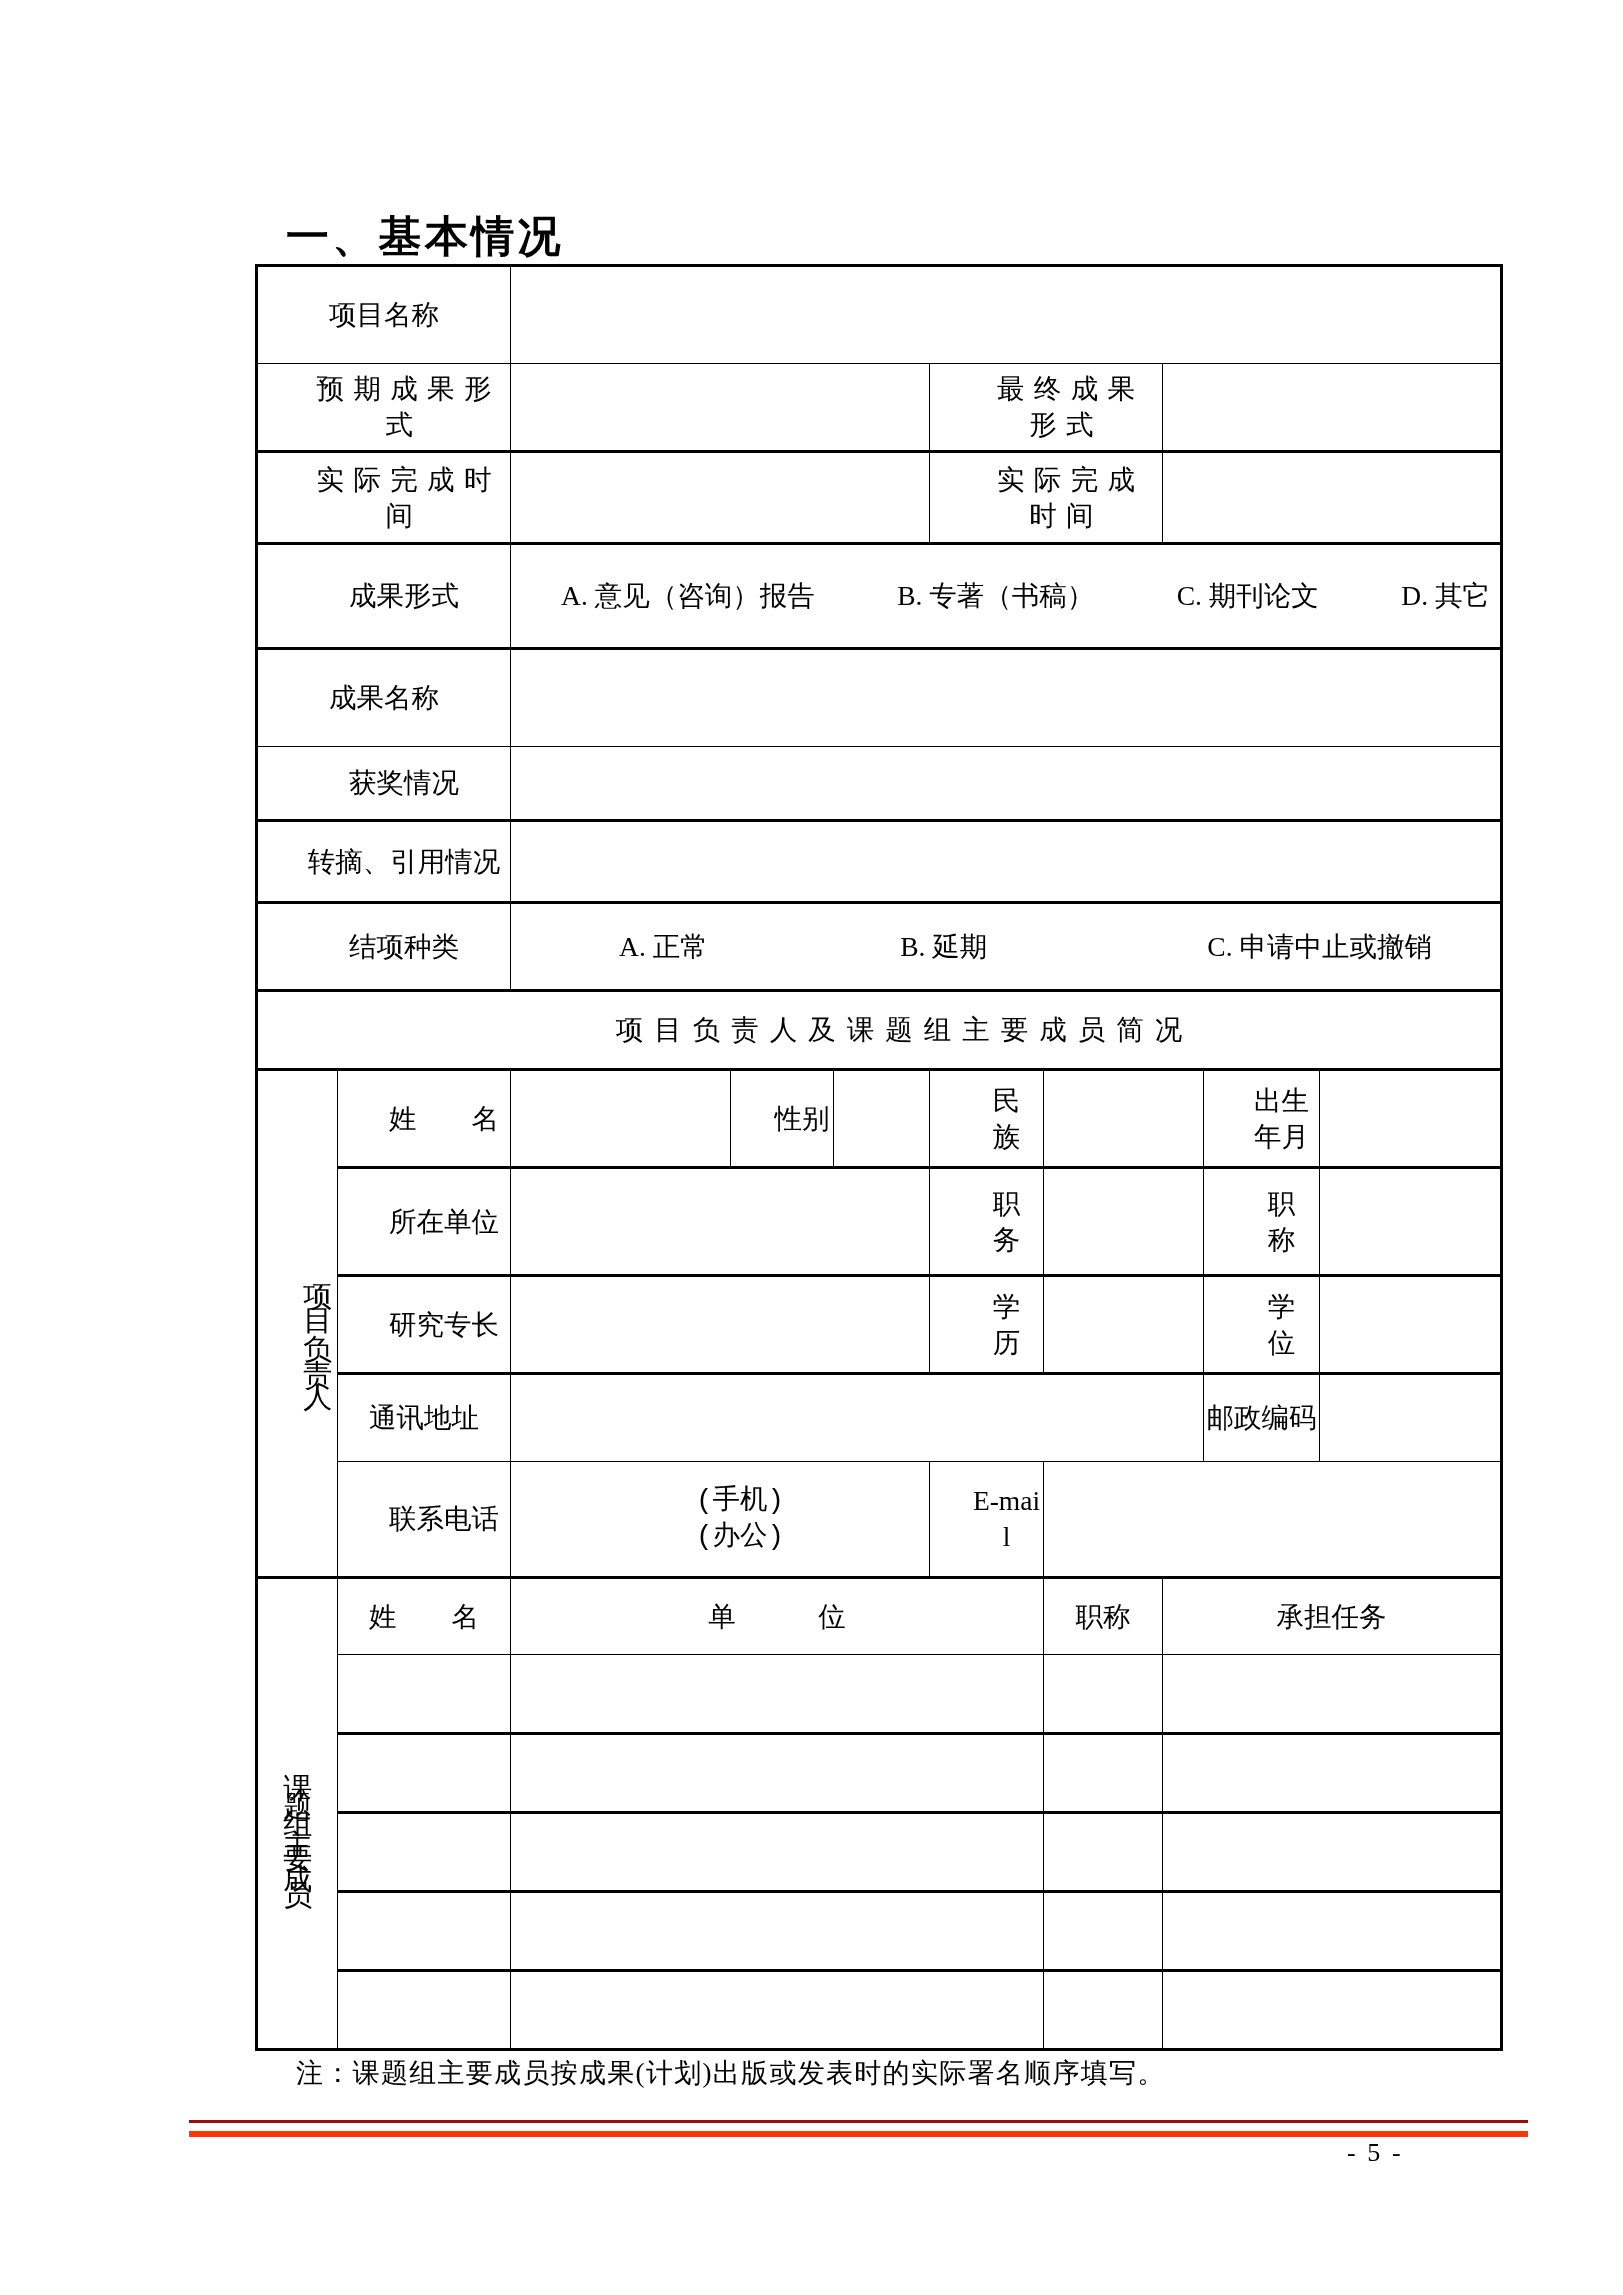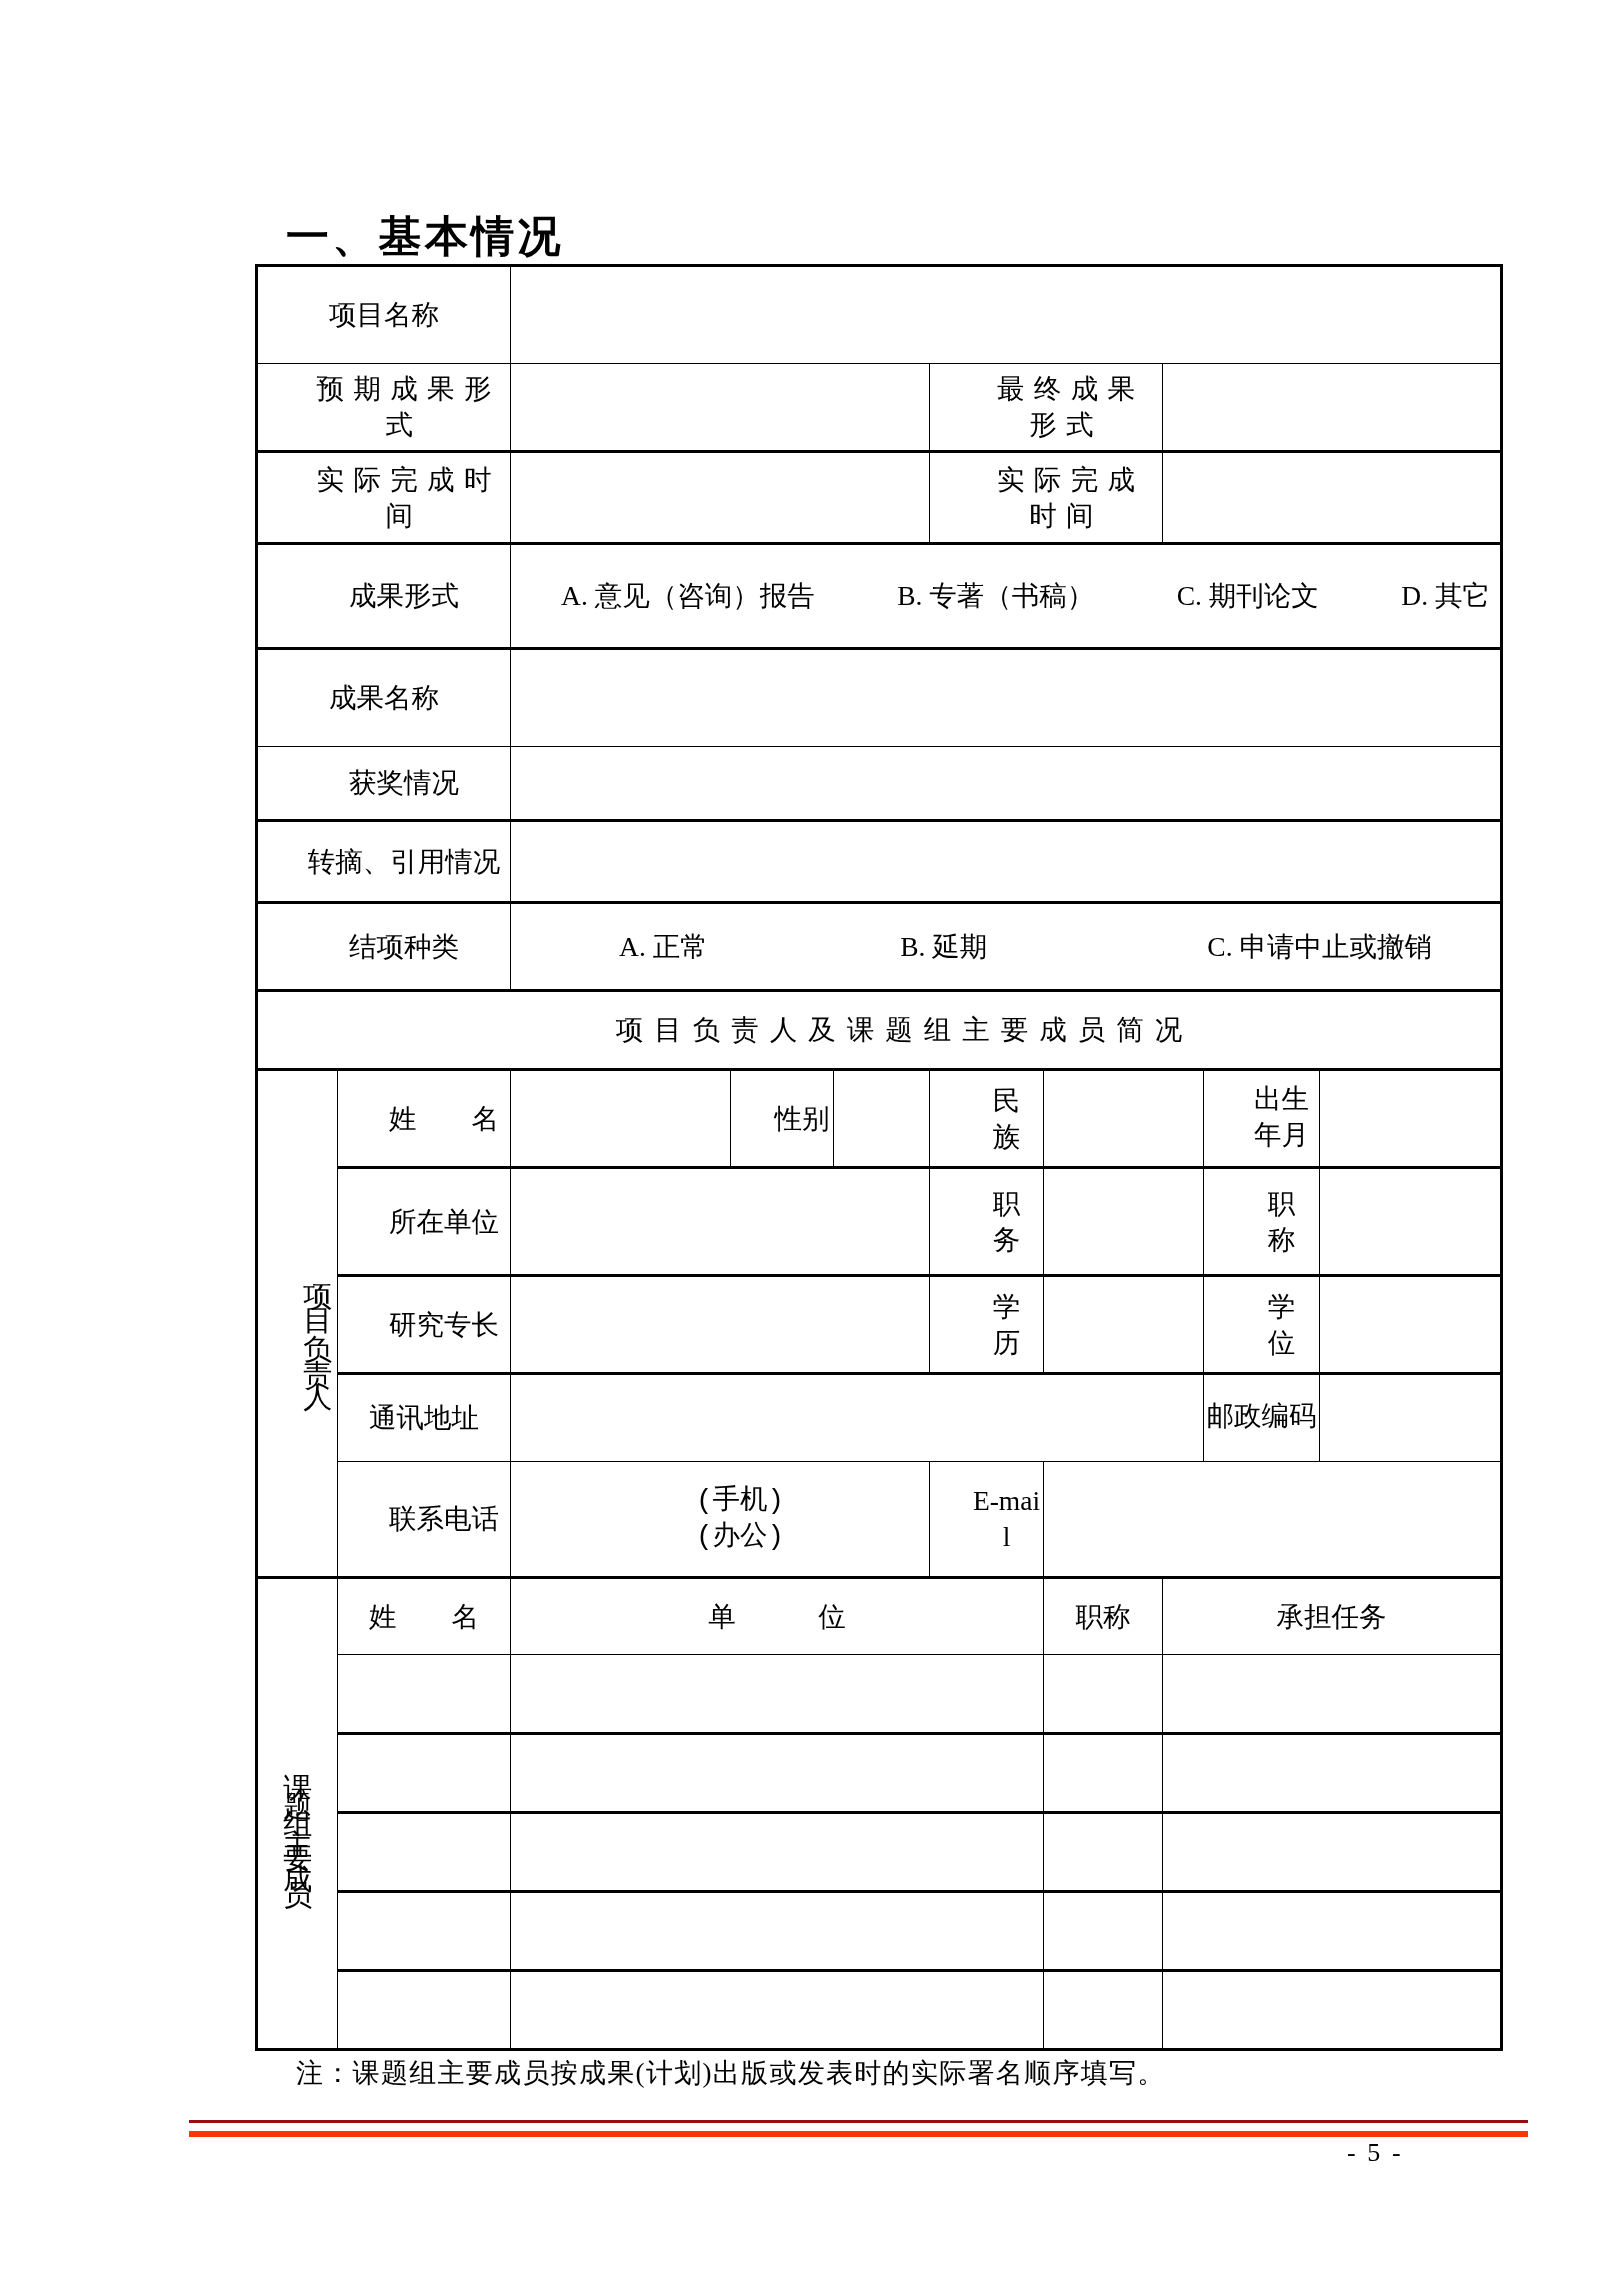--- a/index.html
+++ b/index.html
@@ -26,21 +26,21 @@
     border:1.3px solid #000;
     font-size:27.5px;line-height:1.3;
     text-align:center;vertical-align:middle;
     padding:0;overflow:hidden;
     word-break:break-all;
   }
   tr.tb > td{border-bottom-width:3.3px;padding-left:40px;}
   td.spread{letter-spacing:.34em;text-indent:.34em;}
   td.sec-hdr{letter-spacing:.4em;text-indent:.4em;font-size:29px;}
   td.opts{text-align:left;padding-left:37px;white-space:nowrap;}
-  td.wrapleft{text-align:left;padding:0 7.9px;line-height:1.45;font-family:Liberation Mono, monospace;}
+  td.wrapleft{text-align:left;padding:0 7.9px;line-height:1.45;}
   td.phone{text-align:left;padding-left:17px;font-size:26px;line-height:1.8;font-family:Liberation Mono, monospace;}
   td.vert{vertical-align:middle;}
   td.vert .vtext{
     writing-mode:vertical-rl;text-orientation:upright;
     letter-spacing:.85em;font-size:29px;margin:0 auto;
   }
   td.vert .vtext.tight{letter-spacing:.62em;}
   .note{
     position:absolute;left:296px;top:2055px;
     font-size:27px;letter-spacing:1.3px;

